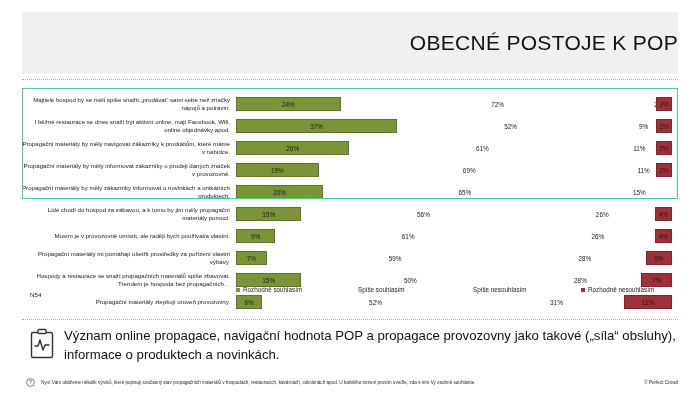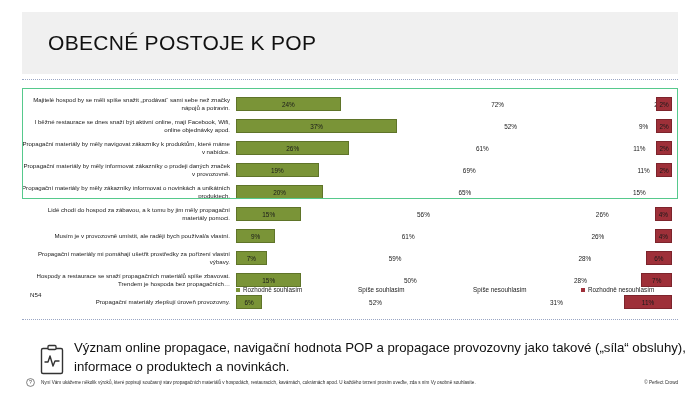--- a/index.html
+++ b/index.html
@@ -22,20 +22,21 @@
   
   .title-band {
     position: absolute;
     left: 22px;
     top: 12px;
     width: 656px;
     height: 62px;
     background: #f0f0f0;
     display: flex;
     align-items: center;
+    justify-content: flex-end;
   }
   .title-text {
     font-size: 21px;
     color: #111111;
     letter-spacing: 0.3px;
     padding-left: 26px;
     white-space: nowrap;
   }
 
   .dotted-sep {
@@ -164,26 +165,26 @@
     margin-right: 3px;
     display: inline-block;
   }
   .sw-green { background: #7a9437; }
   .sw-none { background: transparent; }
   .sw-red { background: #9e3039; }
 
   
   .callout {
     position: absolute;
-    left: 32px;
+    left: 22px;
     top: 326px;
     width: 656px;
     height: 50px;
     display: flex;
-    align-items: flex-end;
+    align-items: flex-start;
   }
   .callout-icon {
     width: 40px;
     padding-top: 2px;
     flex: 0 0 40px;
     display: flex;
     justify-content: center;
   }
   .callout-text {
     font-size: 13.2px;

